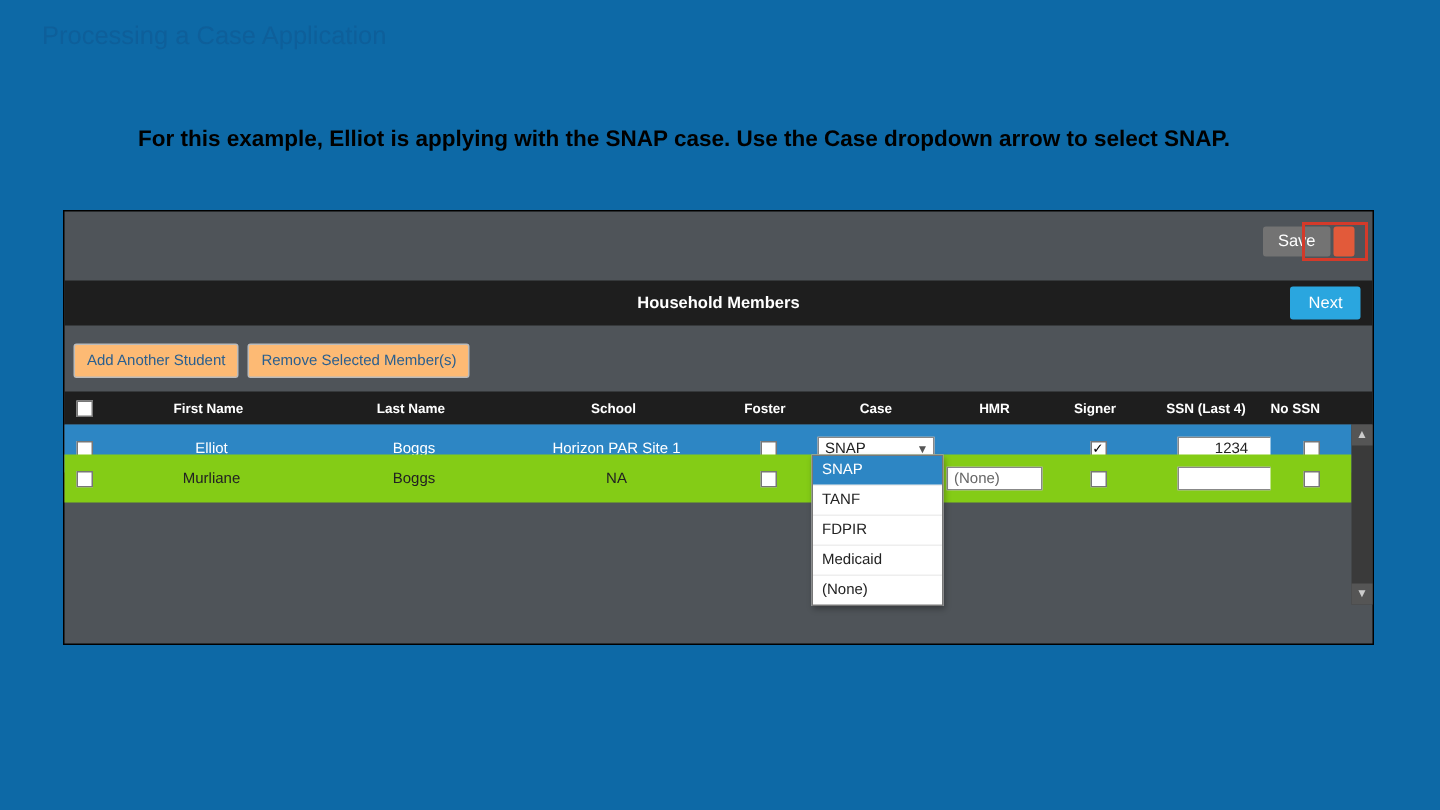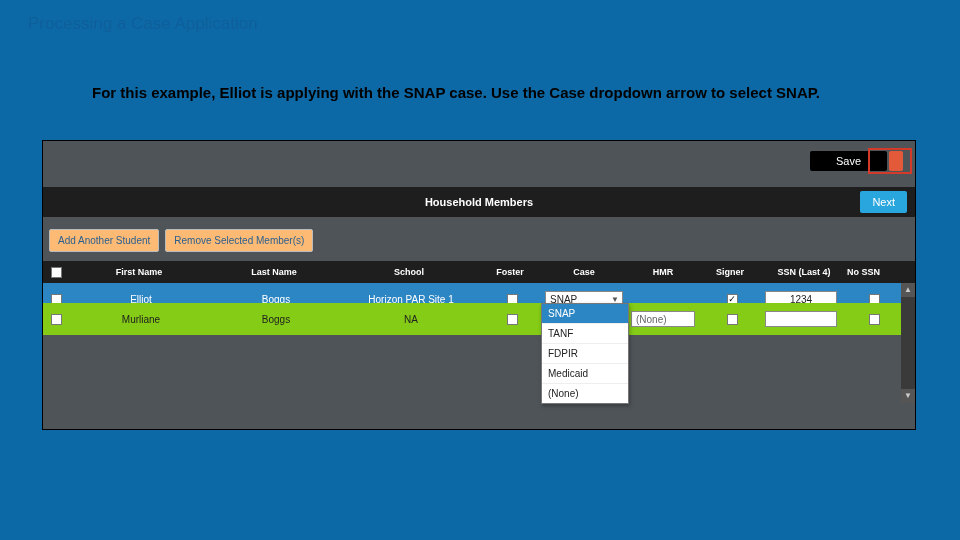--- a/index.html
+++ b/index.html
@@ -34,24 +34,24 @@
     overflow: visible;
   }
   .save-bar {
     position: absolute;
     top: 10px;
     right: 12px;
     display: flex;
     gap: 2px;
   }
   .save-btn {
-    background: #000000;
+    background: #737373;
     color: #fff;
     font-size: 11px;
-    padding: 4px 26px;
+    padding: 4px 10px;
     border: none;
     border-radius: 2px;
     margin-left: 32px;
   }
   .save-toggle {
     background: #e25a3a;
     width: 14px;
     border: none;
     border-radius: 2px;
   }
@@ -169,21 +169,21 @@
     padding-left:4px;
     display:flex; align-items:center;
   }
   .ssn-input {
     background:#fff;
     color:#222;
     width:72px; height:16px;
     font-size:10px;
     border:1px solid #888;
     text-align:center;
-    display:flex; align-items:center; justify-content:center;
+    display:flex; align-items:center; justify-content:center;margin-left:20px;
   }
   .dropdown {
     position: absolute;
     top: 162px;
     left: 498px;
     width: 88px;
     background:#fff;
     border:1px solid #777;
     z-index:10;
     box-shadow: 1px 2px 4px rgba(0,0,0,0.3);

